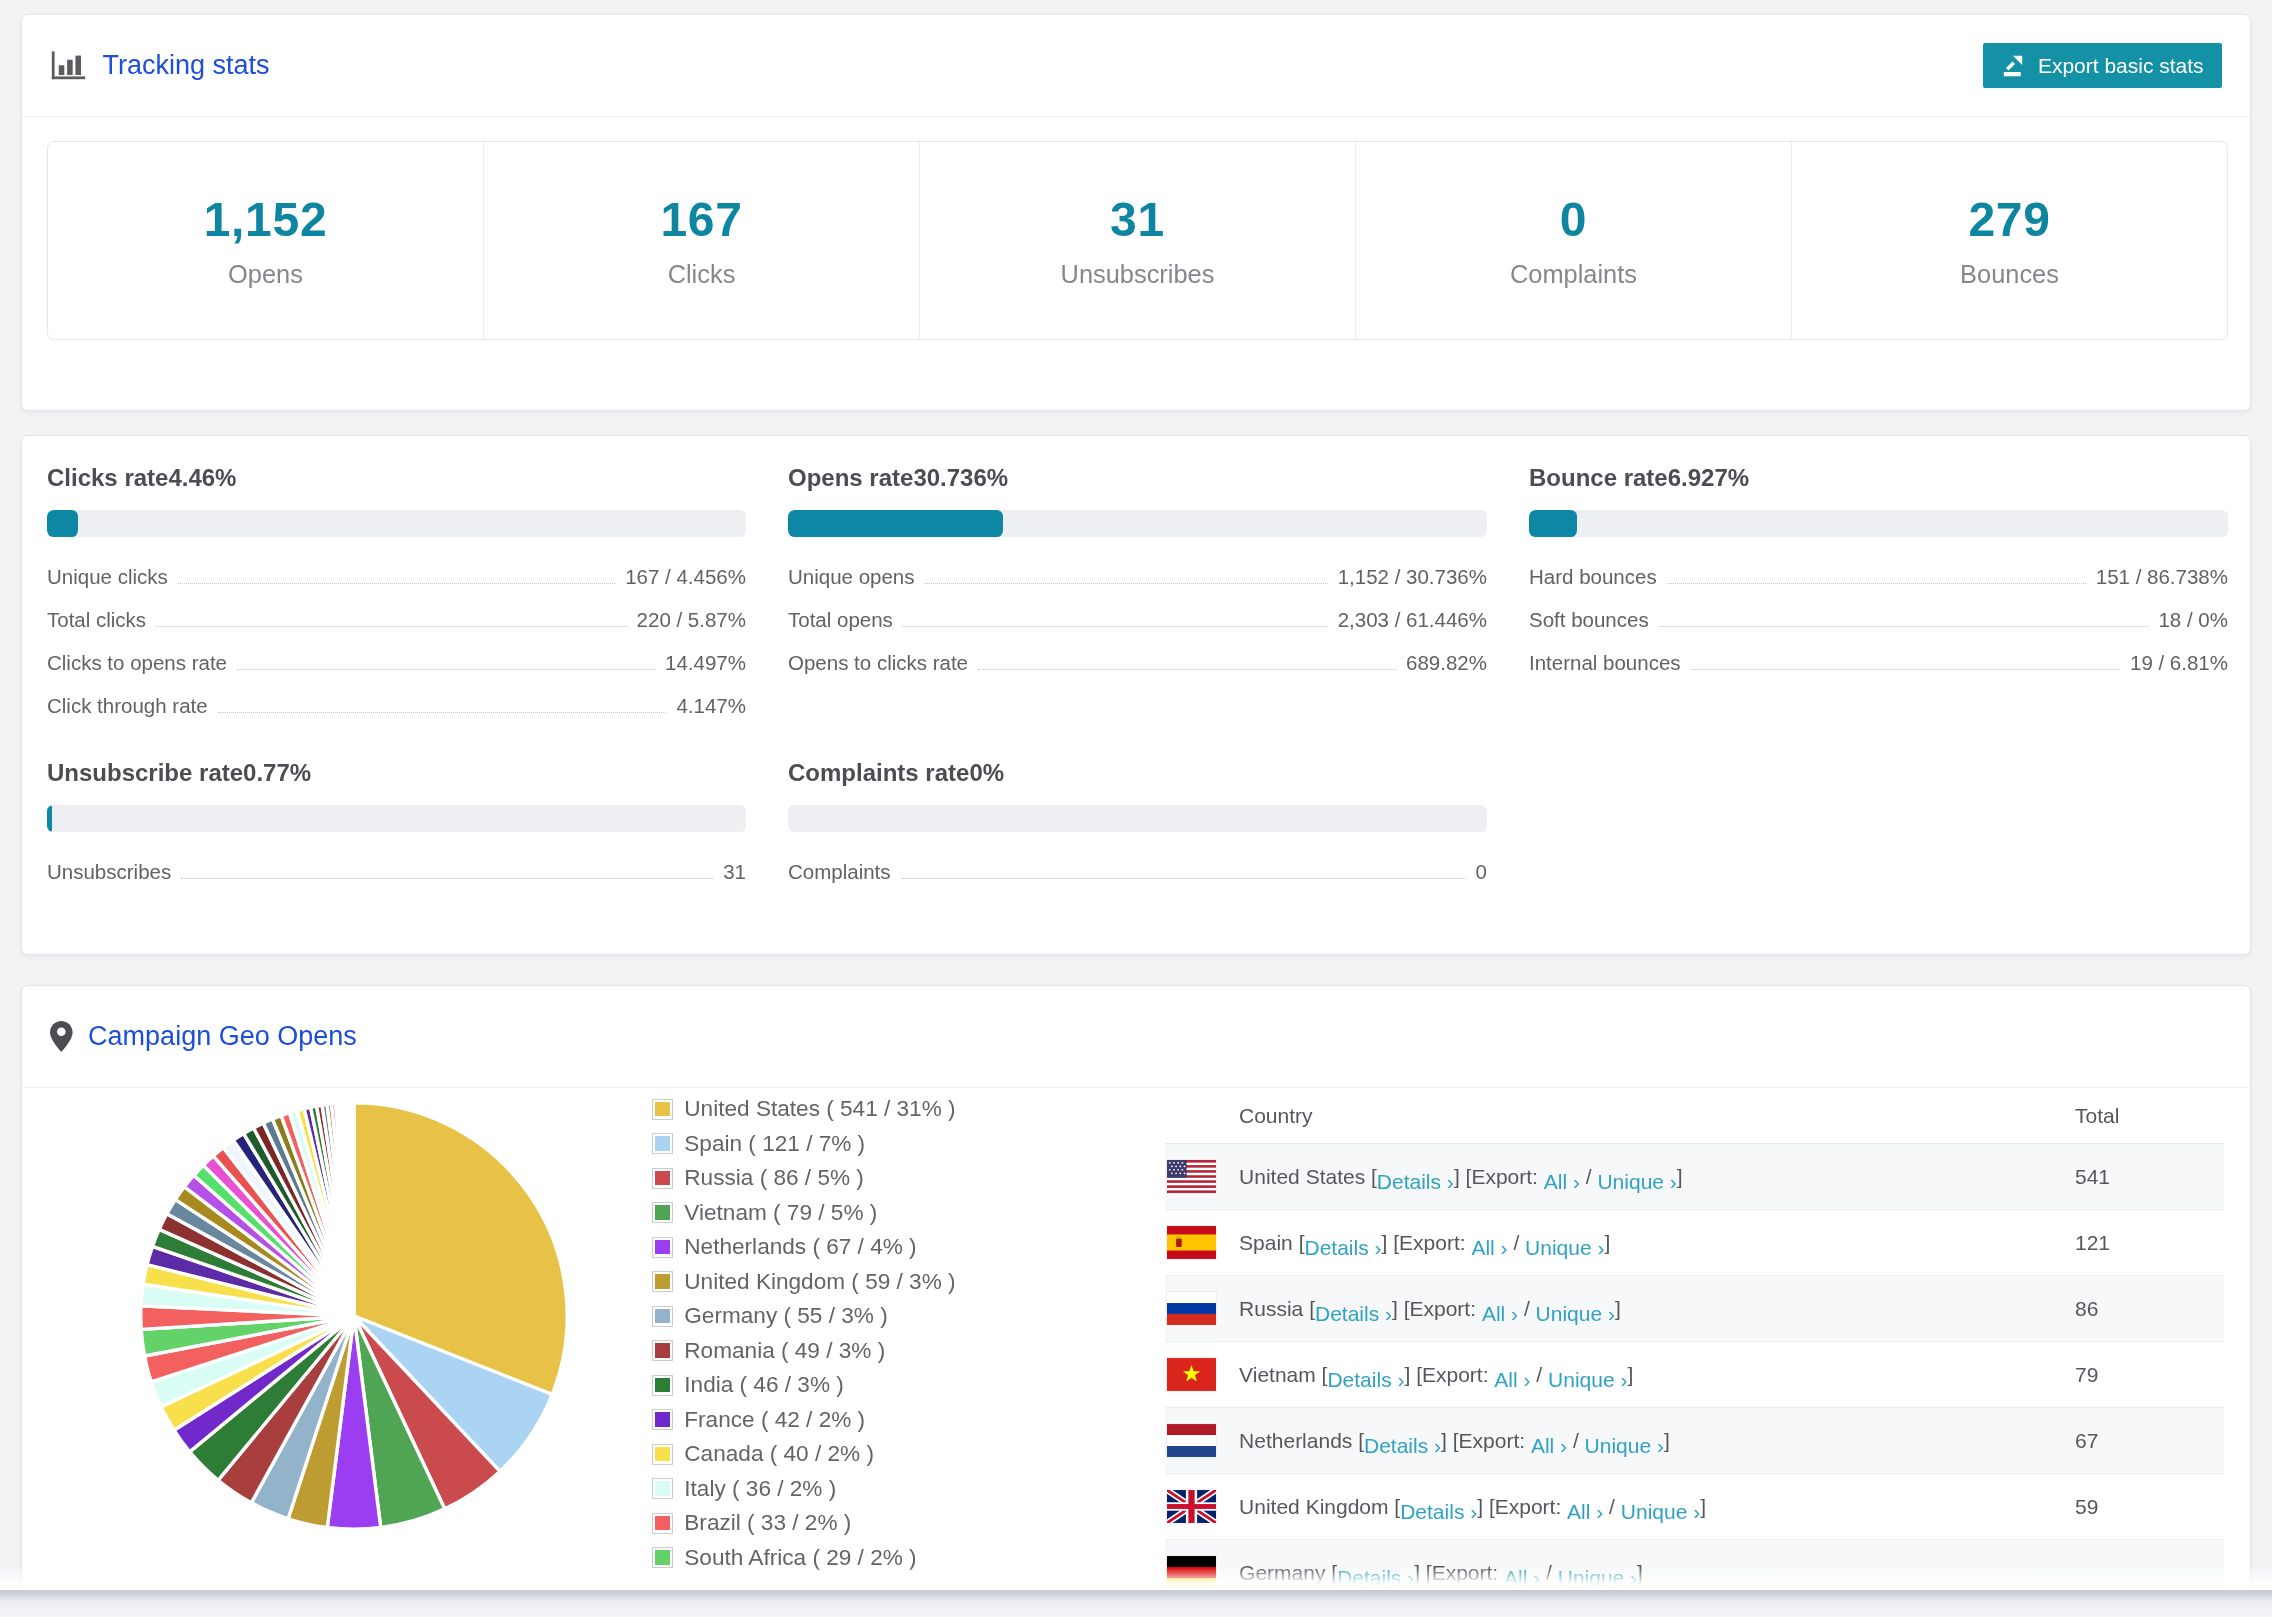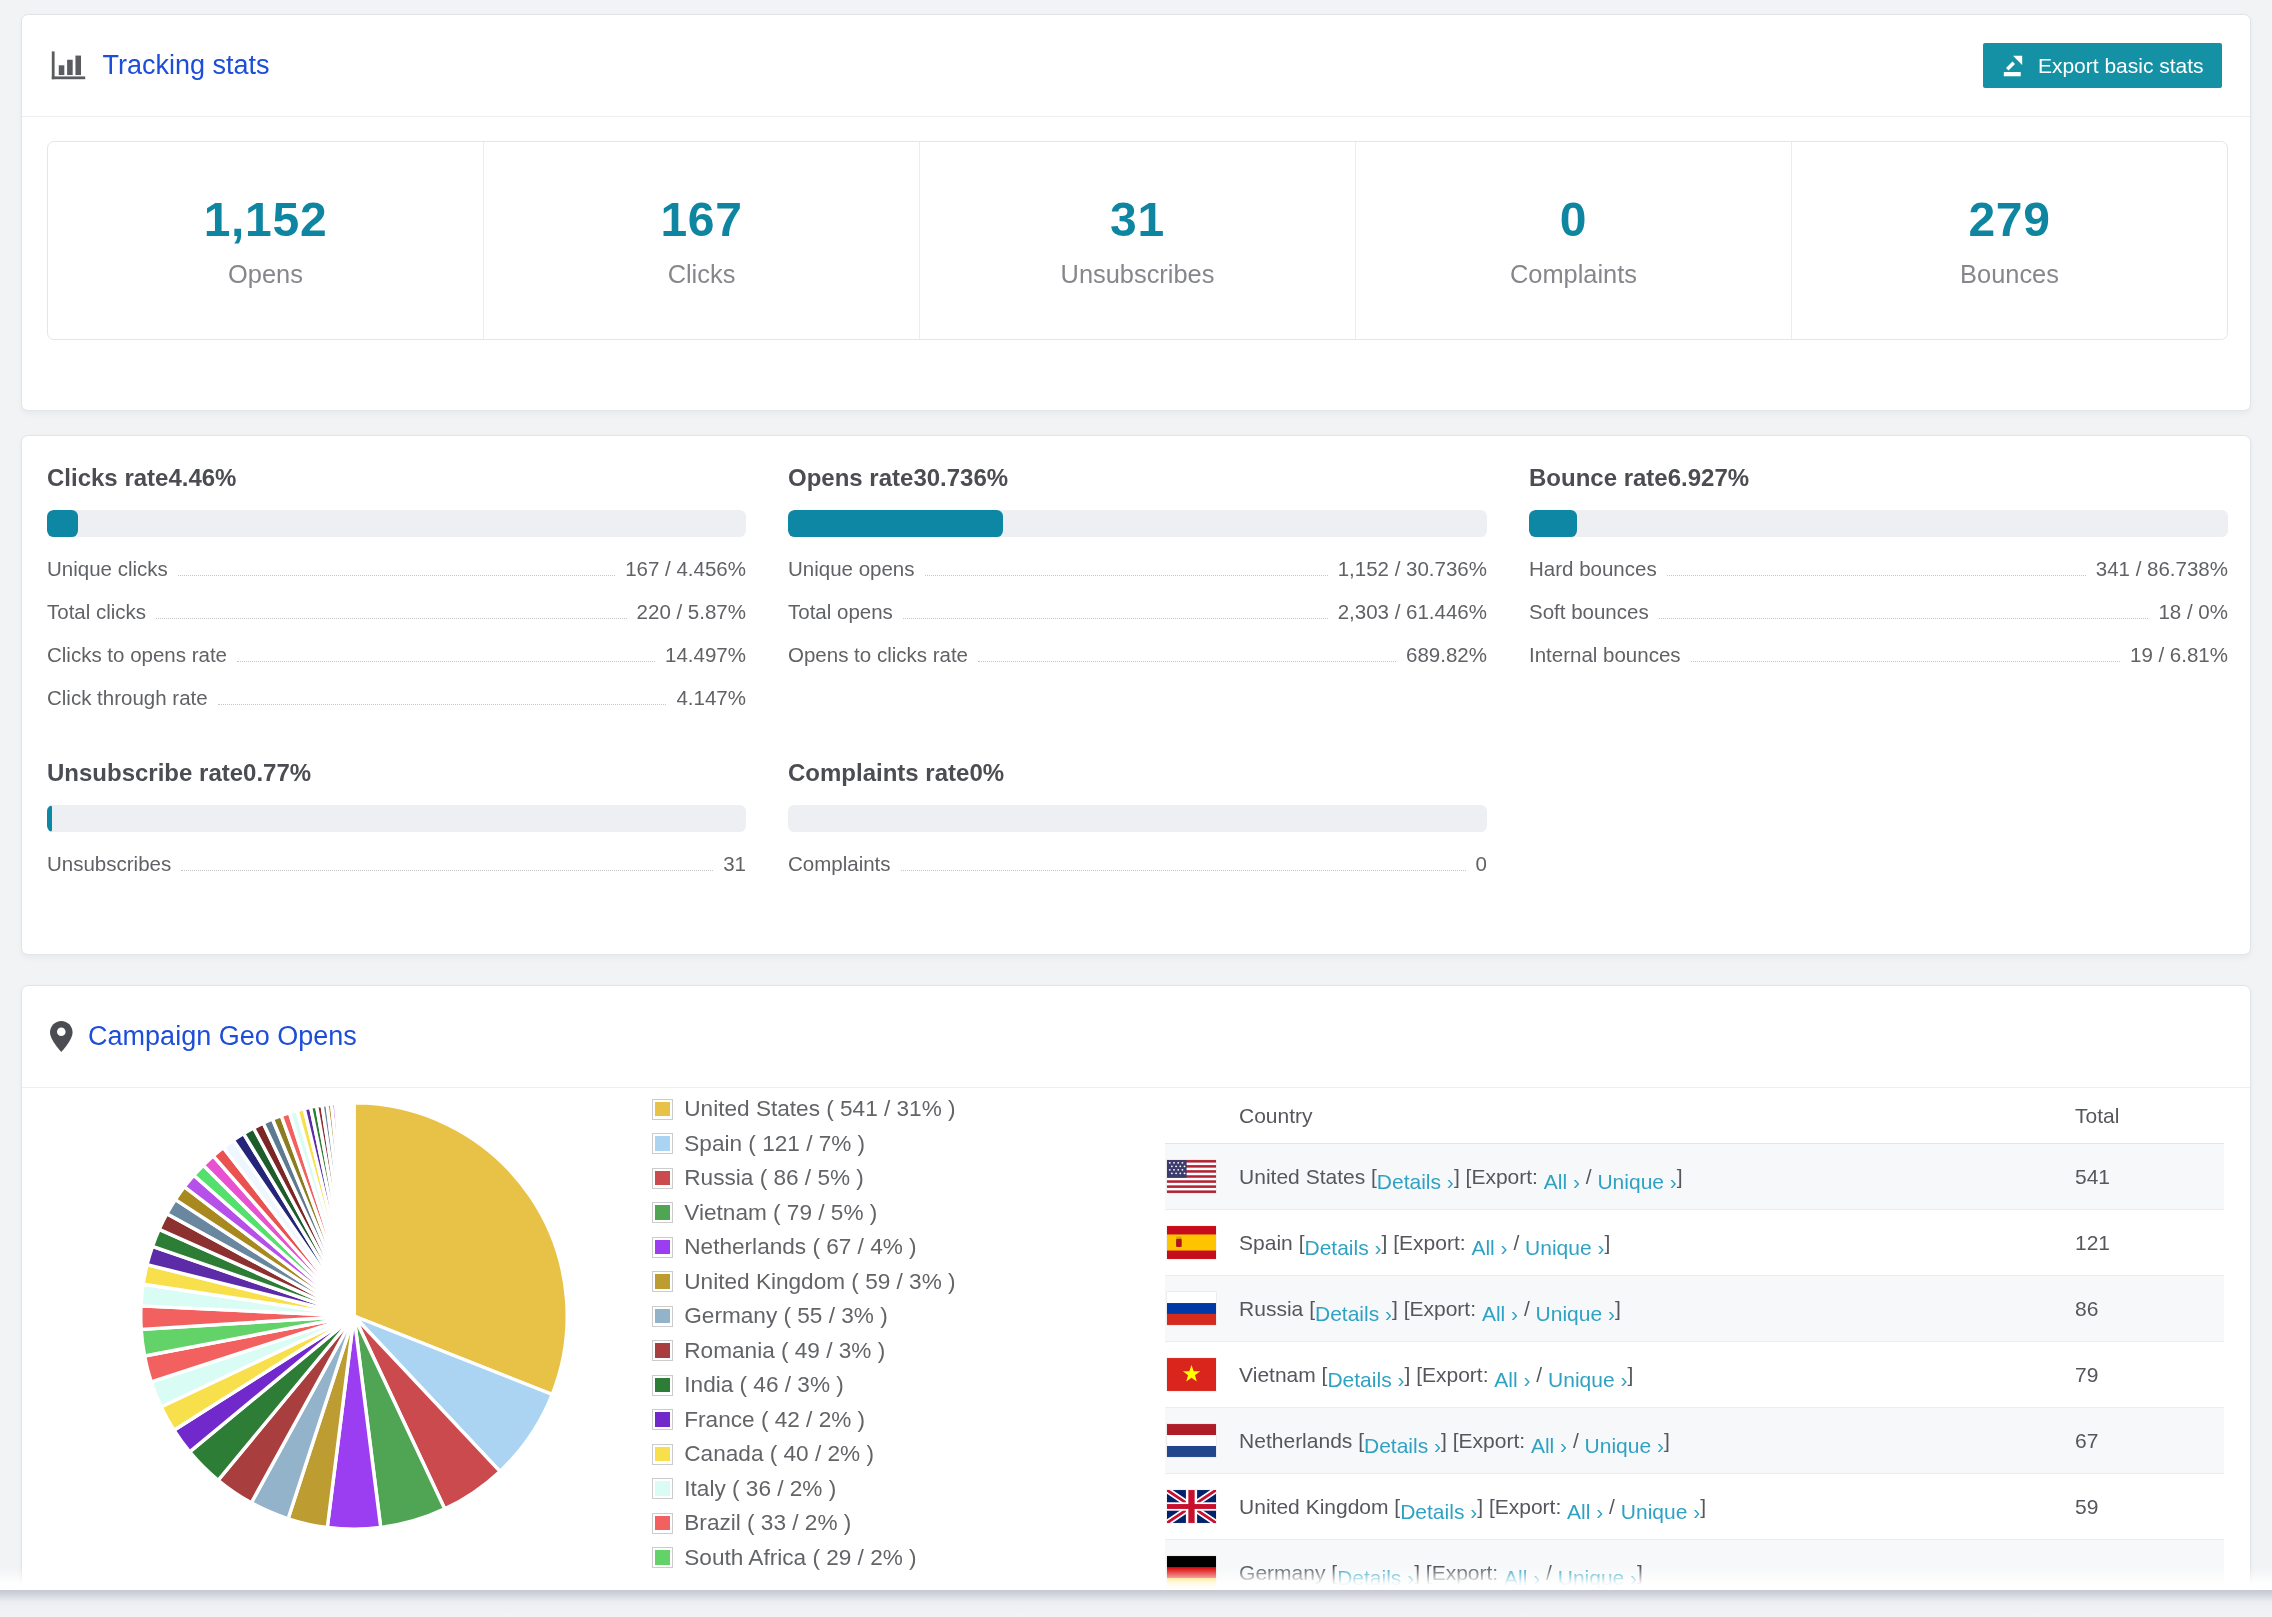--- a/index.html
+++ b/index.html
@@ -46,21 +46,21 @@
   .rate-panel { position: absolute; width: 699px; }
   #rp-clicks { left: 25px;  top: 28px; }
   #rp-opens  { left: 766px; top: 28px; }
   #rp-bounce { left: 1507px; top: 28px; }
   #rp-unsub  { left: 25px;  top: 323px; }
   #rp-compl  { left: 766px; top: 323px; }
   .rate-head { display: flex; align-items: baseline; }
   .rate-title, .rate-value { font-size: 24px; font-weight: bold; color: #4b4d52; }
   .rate-bar { margin-top: 18.4px; height: 27px; background: #edeff2; border-radius: 6.4px; overflow: hidden; }
   .rate-fill { height: 100%; background: #0d87a3; border-radius: 6.4px; }
-  .rate-rows { margin-top: 20px; }
+  .rate-rows { margin-top: 28px; }
   .rate-row { display: flex; align-items: flex-end; margin-bottom: 19px; font-size: 20.5px; color: #606266; }
   .rate-row .leader { flex: 1; border-bottom: 1.4px dotted #c6c6c9; margin: 0 10px 5.6px 10px; }
   .rate-row .lbl, .rate-row .val { white-space: nowrap; }
 
   .pie-svg { position: absolute; left: 106px; top: 104px; }
   .legend { position: absolute; left: 630px; top: 110px; list-style: none; }
   .legend li { display: flex; align-items: center; margin-bottom: 8.5px; }
   .swatch { width: 21px; height: 21px; border: 0.7px solid #ccc; background: #fff; padding: 2.1px; margin-right: 11.3px; flex: none; }
   .swatch-inner { display: block; width: 100%; height: 100%; }
   .legend-label { font-size: 22.6px; color: #626468; }
@@ -205,21 +205,21 @@
       <span class="rate-title">Bounce rate</span>
       <span class="rate-value">6.927%</span>
     </div>
     <div class="rate-bar">
       <div class="rate-fill" style="width: 6.927%;"></div>
     </div>
     <div class="rate-rows">
       <div class="rate-row">
         <span class="lbl">Hard bounces</span>
           <span class="leader"></span>
-          <span class="val">341 / 86.738%</span>
+          <span class="val">151 / 86.738%</span>
       </div>
       <div class="rate-row">
         <span class="lbl">Soft bounces</span>
           <span class="leader"></span>
           <span class="val">18 / 0%</span>
       </div>
       <div class="rate-row">
         <span class="lbl">Internal bounces</span>
           <span class="leader"></span>
           <span class="val">19 / 6.81%</span>

